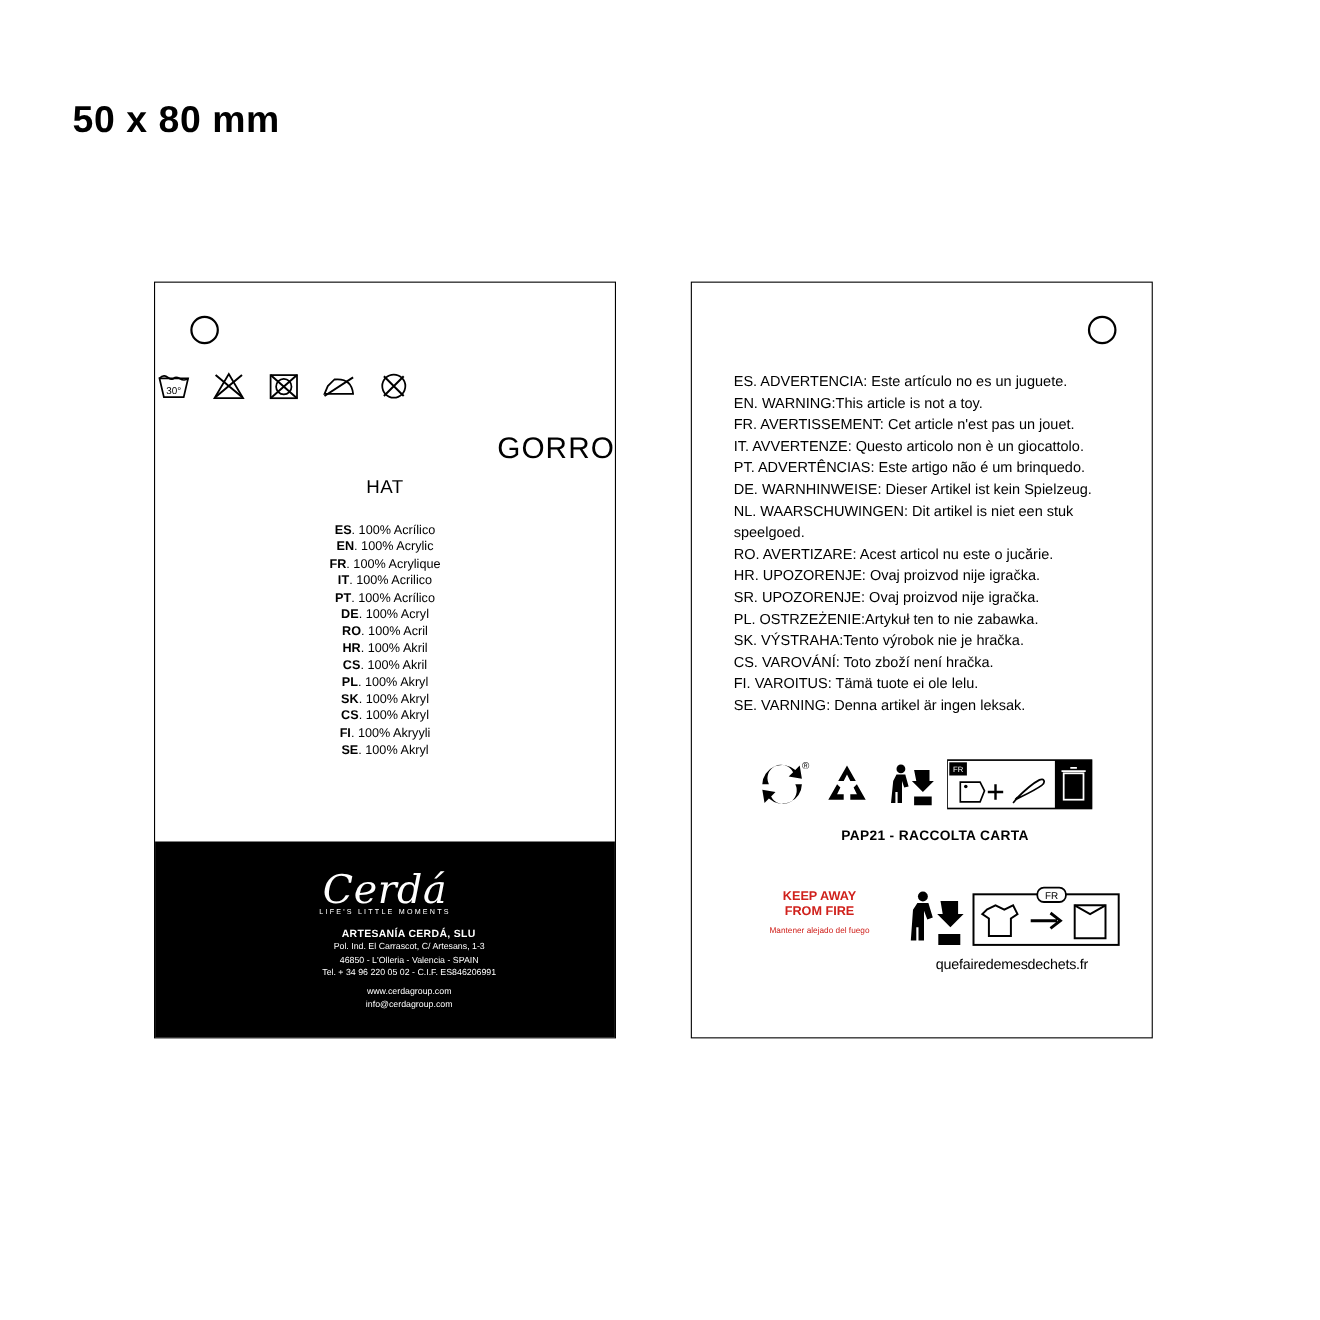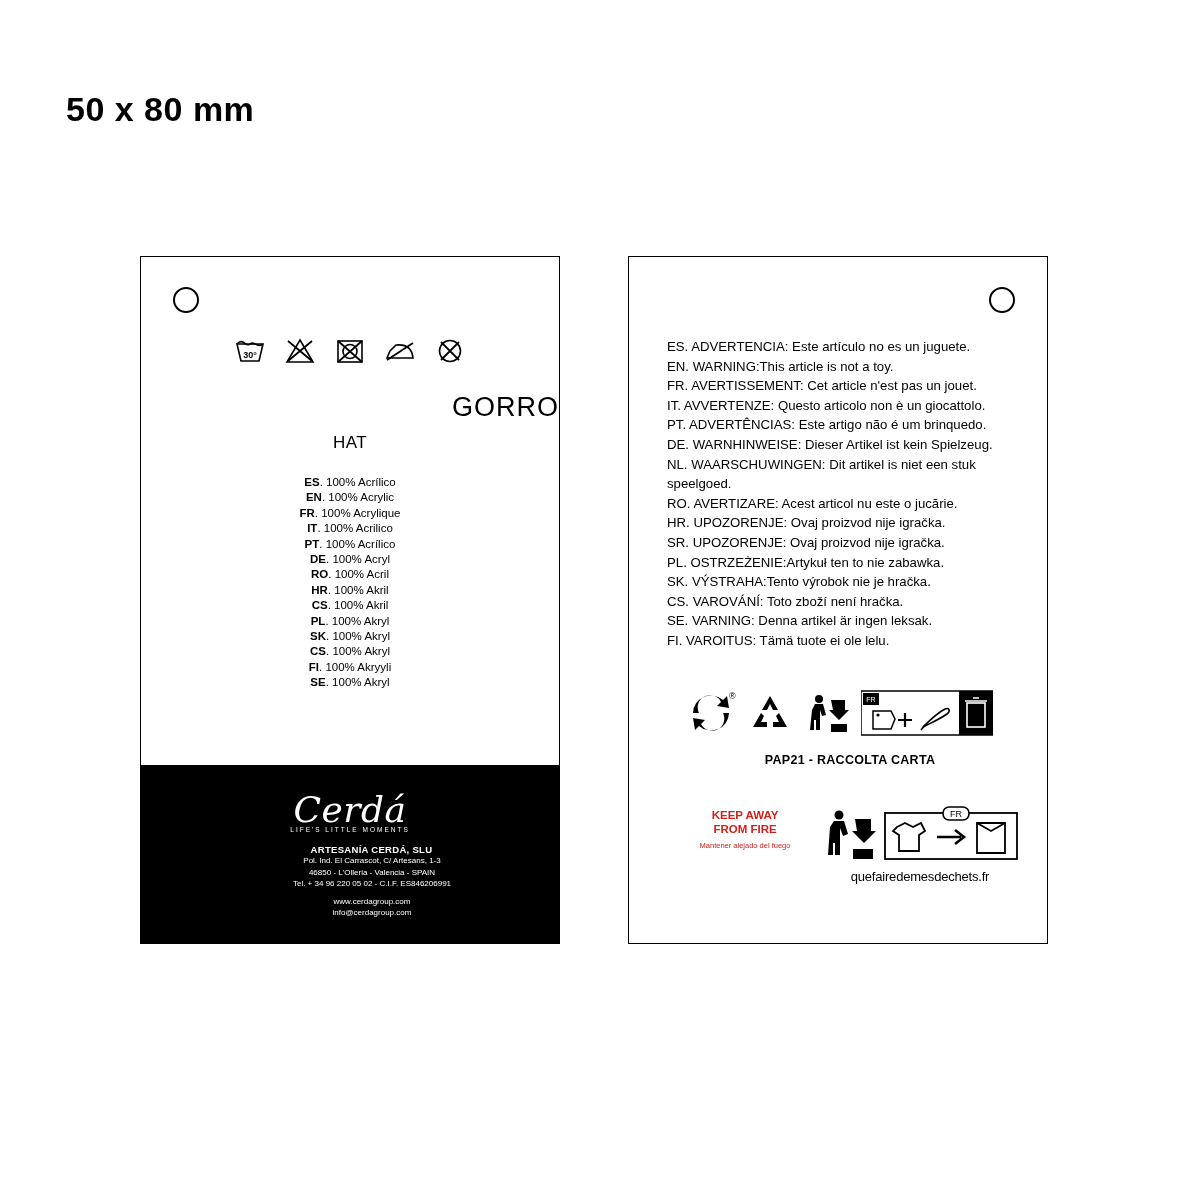--- a/index.html
+++ b/index.html
@@ -54,23 +54,22 @@
   #front-card .punch-hole { left: 32px; top: 30px; }
   #back-card .punch-hole { right: 32px; top: 30px; }
 
   
   .care-row {
     position: absolute;
     left: 0;
     right: 0;
     top: 78px;
     display: flex;
-    justify-content: center;
+    justify-content: flex-start;
     gap: 16px;
-    font-weight: bold;
   }
   .care-sym {
     width: 34px;
     height: 30px;
     position: relative;
   }
   .care-sym svg { display: block; }
 
   .front-name {
     position: absolute;
@@ -287,22 +286,22 @@
       <div><span class="lead">IT. AVVERTENZE:</span><span> Questo articolo non è un giocattolo.</span></div>
       <div><span class="lead">PT. ADVERTÊNCIAS:</span><span> Este artigo não é um brinquedo.</span></div>
       <div><span class="lead">DE. WARNHINWEISE:</span><span> Dieser Artikel ist kein Spielzeug.</span></div>
       <div><span class="lead">NL. WAARSCHUWINGEN:</span><span> Dit artikel is niet een stuk speelgoed.</span></div>
       <div><span class="lead">RO. AVERTIZARE:</span><span> Acest articol nu este o jucărie.</span></div>
       <div><span class="lead">HR. UPOZORENJE:</span><span> Ovaj proizvod nije igračka.</span></div>
       <div><span class="lead">SR. UPOZORENJE:</span><span> Ovaj proizvod nije igračka.</span></div>
       <div><span class="lead">PL. OSTRZEŻENIE:</span><span>Artykuł ten to nie zabawka.</span></div>
       <div><span class="lead">SK. VÝSTRAHA:</span><span>Tento výrobok nie je hračka.</span></div>
       <div><span class="lead">CS. VAROVÁNÍ:</span><span> Toto zboží není hračka.</span></div>
+      <div><span class="lead">FI. VAROITUS:</span><span> Tämä tuote ei ole lelu.</span></div>
       <div><span class="lead">SE. VARNING:</span><span> Denna artikel är ingen leksak.</span></div>
-      <div><span class="lead">FI. VAROITUS:</span><span> Tämä tuote ei ole lelu.</span></div>
     </div>
 
   <div class="recycle-row">
 
     <span>
       <svg width="52" height="48" viewBox="0 0 52 48">
         <path d="M8 24 a18 18 0 0 1 30 -13 l4 -4 l2 12 l-12 -2 l4 -4 a12 12 0 0 0 -22 11 z" fill="#000"></path>
         <path d="M44 24 a18 18 0 0 1 -30 13 l-4 4 l-2 -12 l12 2 l-4 4 a12 12 0 0 0 22 -11 z" fill="#000"></path>
         <text x="44" y="10" font-size="9" font-family="Liberation Sans, sans-serif" fill="#000">®</text>
       </svg>

